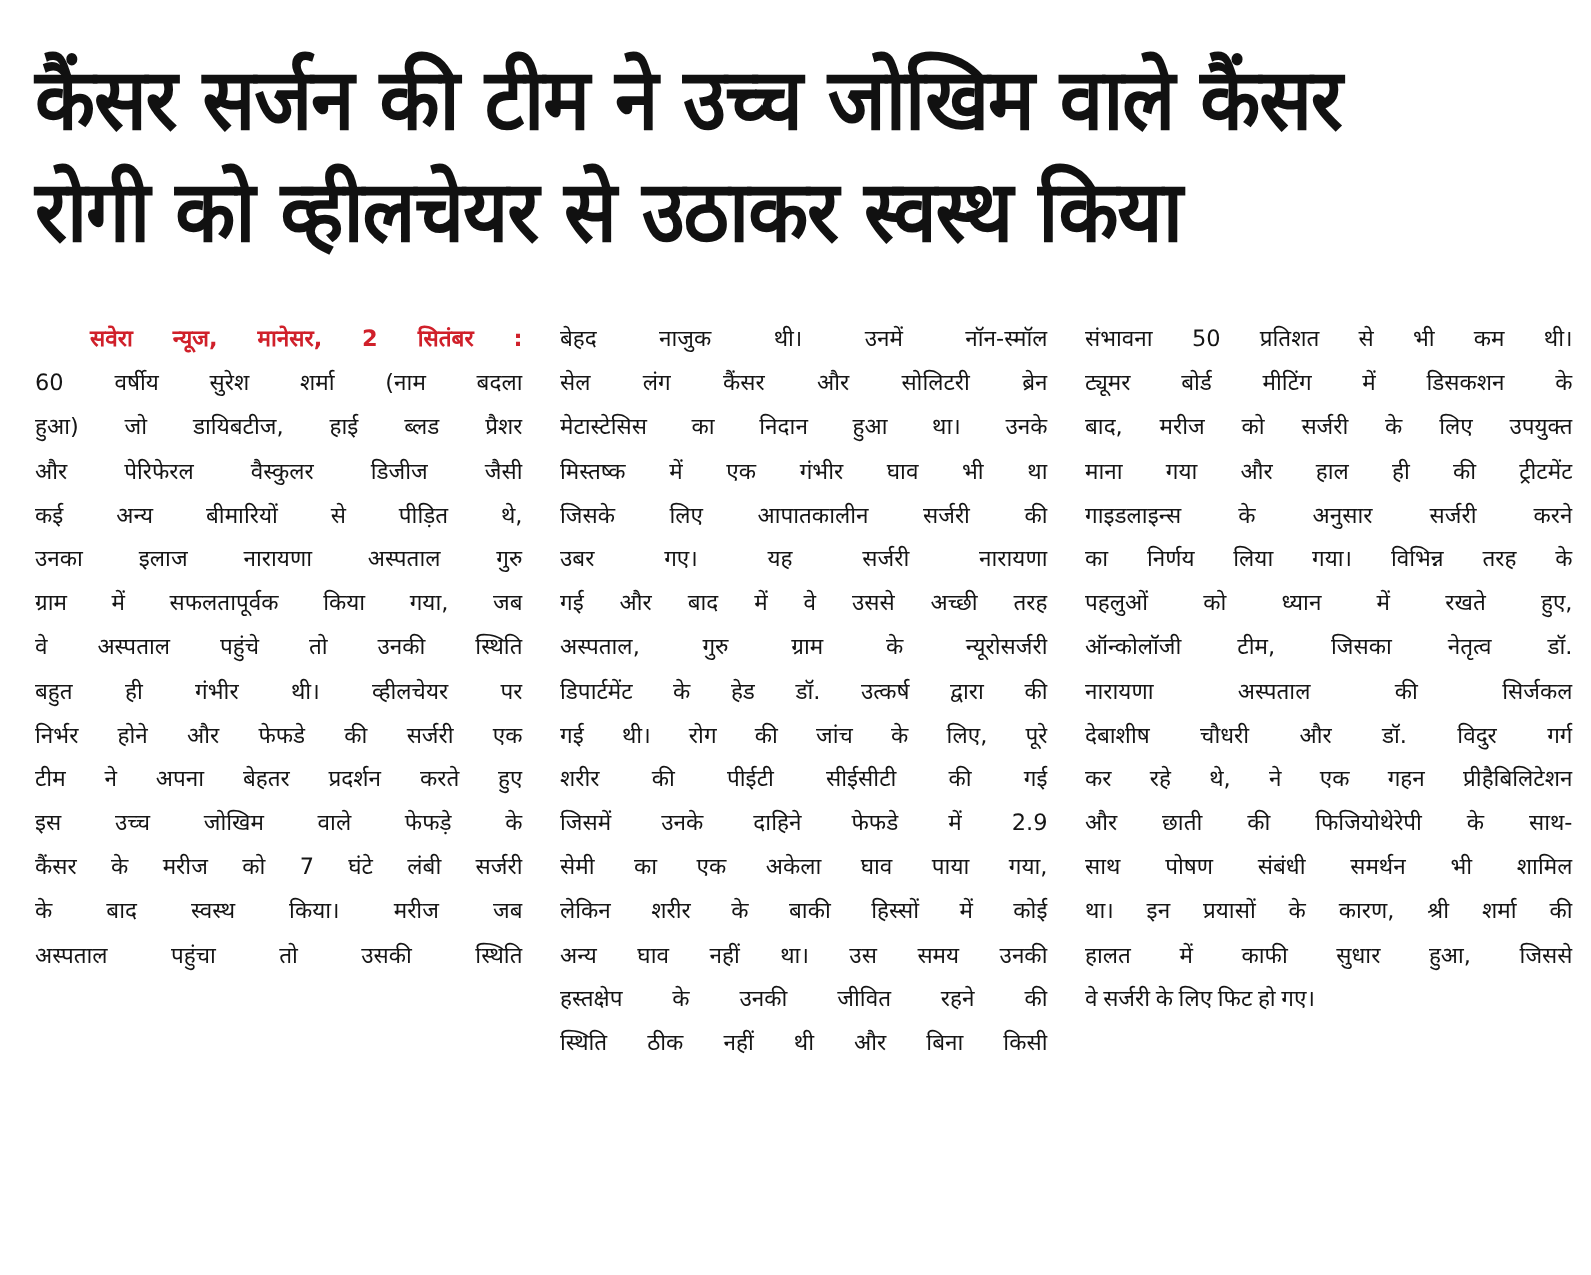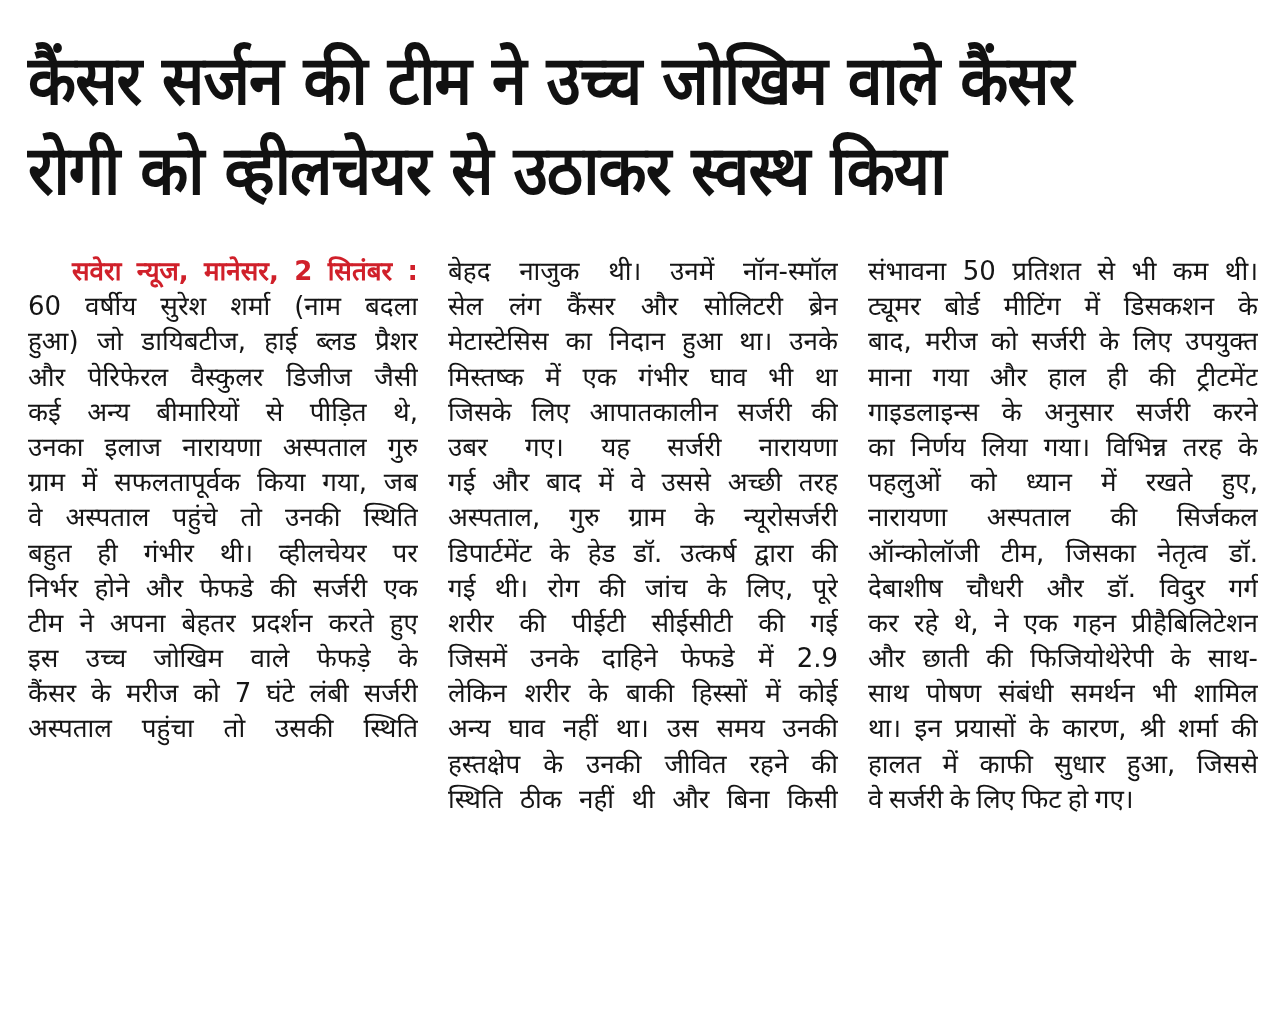--- a/index.html
+++ b/index.html
@@ -38,21 +38,21 @@
       position: absolute;
       top: 254px;
       left: 28px;
       width: 1230px;
       display: flex;
       justify-content: space-between;
     }
     .column {
       width: 390px;
       font-family: "DejaVu Sans", sans-serif;
-      font-size: 26px;
+      font-size: 18px;
       line-height: 35.2px;
       color: #151515;
     }
     .column .line {
       display: block;
       white-space: nowrap;
       text-align: justify;
       text-align-last: justify;
       height: 35.2px;
       overflow: hidden;
@@ -91,52 +91,54 @@
     <span class="line">और पेरिफेरल वैस्कुलर डिजीज जैसी</span>
     <span class="line">कई अन्य बीमारियों से पीड़ित थे,</span>
     <span class="line">उनका इलाज नारायणा अस्पताल गुरु</span>
     <span class="line">ग्राम में सफलतापूर्वक किया गया, जब</span>
     <span class="line">वे अस्पताल पहुंचे तो उनकी स्थिति</span>
     <span class="line">बहुत ही गंभीर थी। व्हीलचेयर पर</span>
     <span class="line">निर्भर होने और फेफडे की सर्जरी एक</span>
     <span class="line">टीम ने अपना बेहतर प्रदर्शन करते हुए</span>
     <span class="line">इस उच्च जोखिम वाले फेफड़े के</span>
     <span class="line">कैंसर के मरीज को 7 घंटे लंबी सर्जरी</span>
+    <span class="line">के बाद स्वस्थ किया। मरीज जब</span>
     <span class="line">अस्पताल पहुंचा तो उसकी स्थिति</span>
   </div>
 
   <div class="column">
     <span class="line">बेहद नाजुक थी। उनमें नॉन-स्मॉल</span>
     <span class="line">सेल लंग कैंसर और सोलिटरी ब्रेन</span>
     <span class="line">मेटास्टेसिस का निदान हुआ था। उनके</span>
     <span class="line">मिस्तष्क में एक गंभीर घाव भी था</span>
     <span class="line">जिसके लिए आपातकालीन सर्जरी की</span>
     <span class="line">उबर गए। यह सर्जरी नारायणा</span>
     <span class="line">गई और बाद में वे उससे अच्छी तरह</span>
     <span class="line">अस्पताल, गुरु ग्राम के न्यूरोसर्जरी</span>
     <span class="line">डिपार्टमेंट के हेड डॉ. उत्कर्ष द्वारा की</span>
     <span class="line">गई थी। रोग की जांच के लिए, पूरे</span>
     <span class="line">शरीर की पीईटी सीईसीटी की गई</span>
     <span class="line">जिसमें उनके दाहिने फेफडे में 2.9</span>
+    <span class="line">सेमी का एक अकेला घाव पाया गया,</span>
     <span class="line">लेकिन शरीर के बाकी हिस्सों में कोई</span>
     <span class="line">अन्य घाव नहीं था। उस समय उनकी</span>
     <span class="line">हस्तक्षेप के उनकी जीवित रहने की</span>
     <span class="line">स्थिति ठीक नहीं थी और बिना किसी</span>
   </div>
 
   <div class="column">
     <span class="line">संभावना 50 प्रतिशत से भी कम थी।</span>
     <span class="line">ट्यूमर बोर्ड मीटिंग में डिसकशन के</span>
     <span class="line">बाद, मरीज को सर्जरी के लिए उपयुक्त</span>
     <span class="line">माना गया और हाल ही की ट्रीटमेंट</span>
     <span class="line">गाइडलाइन्स के अनुसार सर्जरी करने</span>
     <span class="line">का निर्णय लिया गया। विभिन्न तरह के</span>
     <span class="line">पहलुओं को ध्यान में रखते हुए,</span>
+    <span class="line">ऑन्कोलॉजी टीम, जिसका नेतृत्व डॉ.</span>
     <span class="line">नारायणा अस्पताल की सिर्जकल</span>
-    <span class="line">ऑन्कोलॉजी टीम, जिसका नेतृत्व डॉ.</span>
     <span class="line">देबाशीष चौधरी और डॉ. विदुर गर्ग</span>
     <span class="line">कर रहे थे, ने एक गहन प्रीहैबिलिटेशन</span>
     <span class="line">और छाती की फिजियोथेरेपी के साथ-</span>
     <span class="line">साथ पोषण संबंधी समर्थन भी शामिल</span>
     <span class="line">था। इन प्रयासों के कारण, श्री शर्मा की</span>
     <span class="line">हालत में काफी सुधार हुआ, जिससे</span>
     <span class="line last">वे सर्जरी के लिए फिट हो गए।</span>
   </div>
 </div>
 

